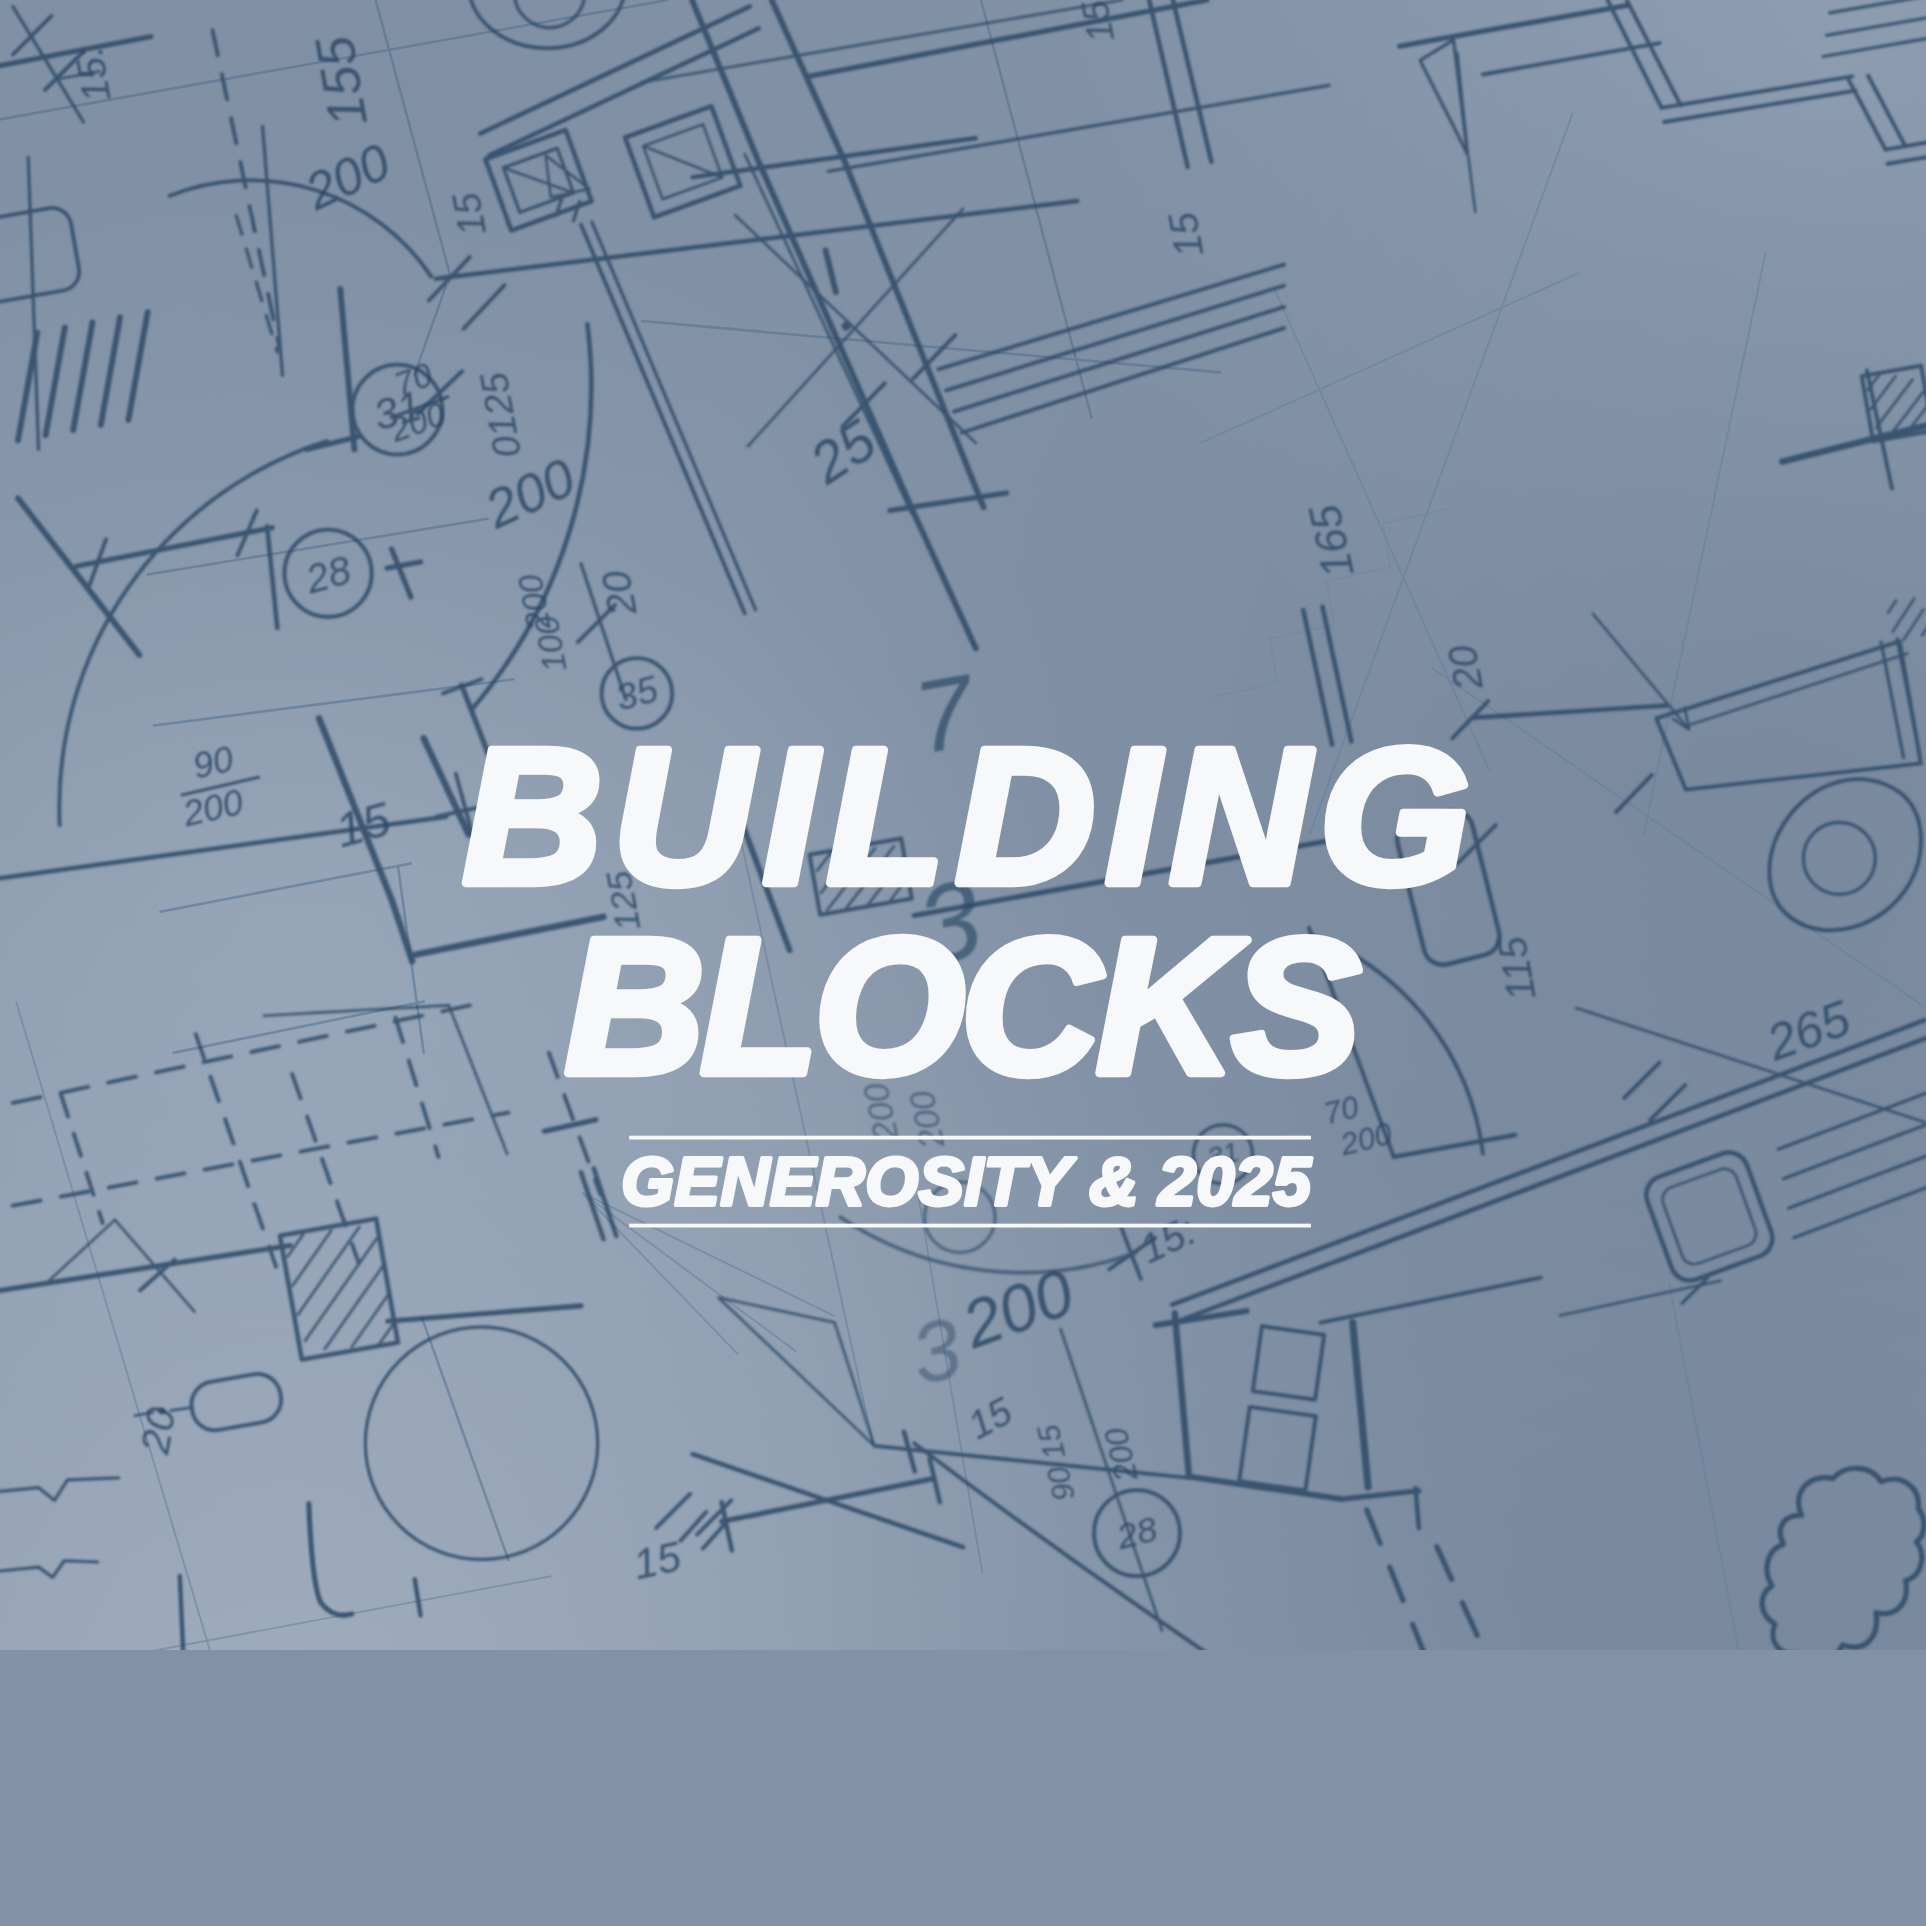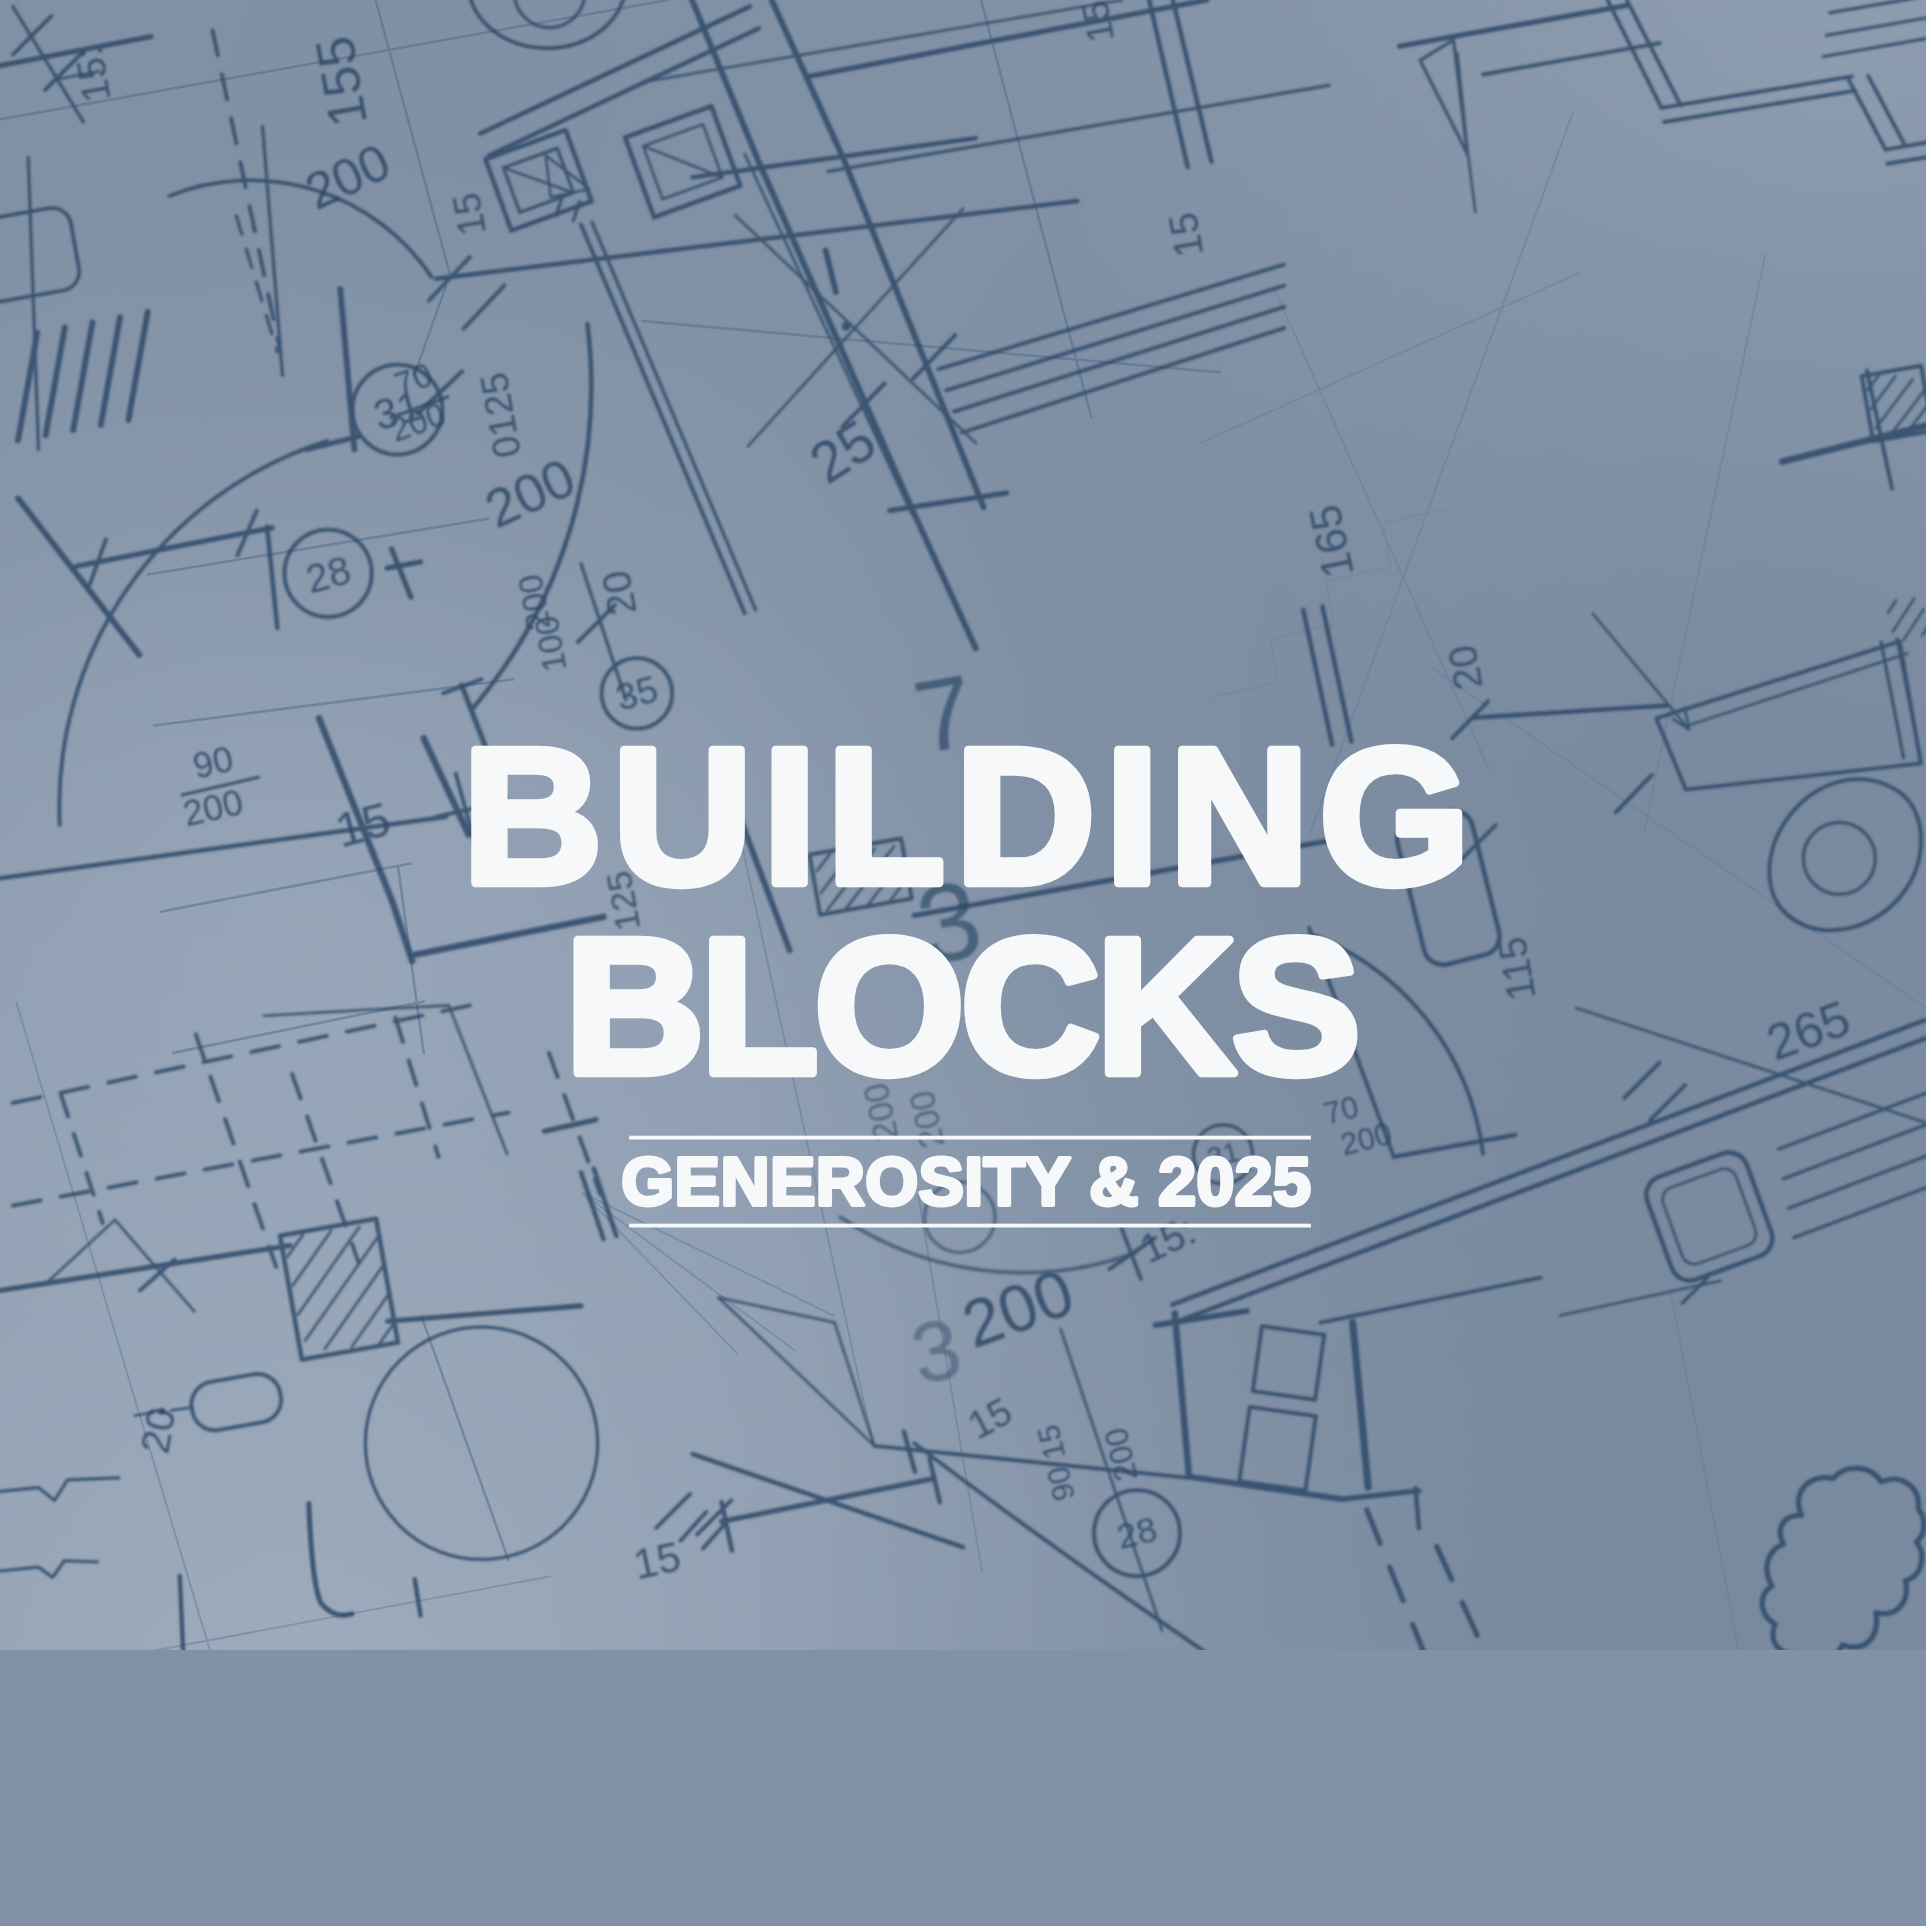--- a/index.html
+++ b/index.html
@@ -1,17 +1,17 @@
 <!DOCTYPE html>
 <html style="font-size:10.3px"><head>
 <meta charset="utf-8">
 <style>
   html,body{margin:0;padding:0;background:#8292a6;}
   #stage{position:relative;width:1926px;height:1650px;overflow:hidden;
-         font-family:"Liberation Sans", sans-serif;}
+         font-family:"Liberation Sans", sans-serif;font-style:italic;}
   svg{display:block;}
 </style>
 </head>
 <body>
 <div id="stage">
 <svg width="1926" height="1926" viewBox="0 0 3000 3000" xmlns="http://www.w3.org/2000/svg">
 <defs>
   <filter id="soft" x="-5%" y="-5%" width="110%" height="110%">
     <feGaussianBlur stdDeviation="1.4"></feGaussianBlur>
   </filter>

